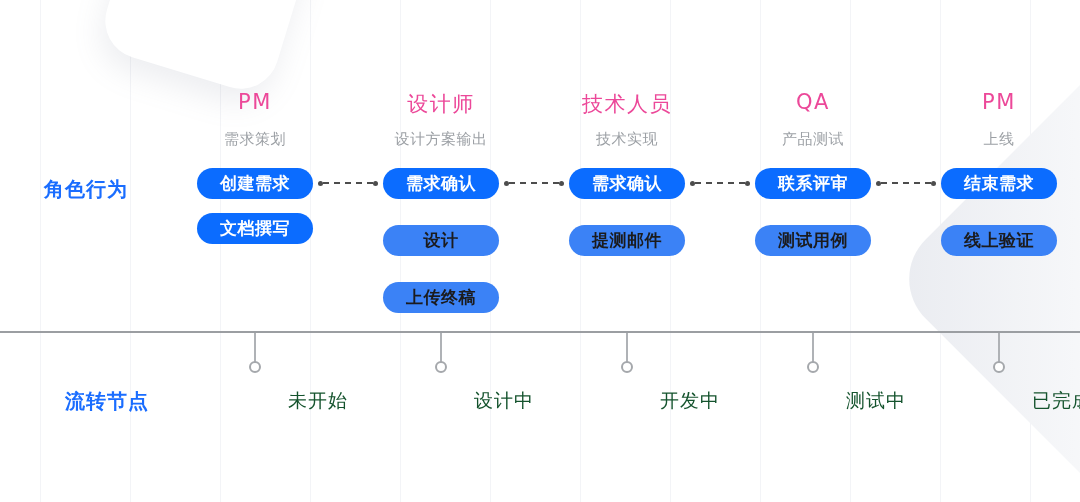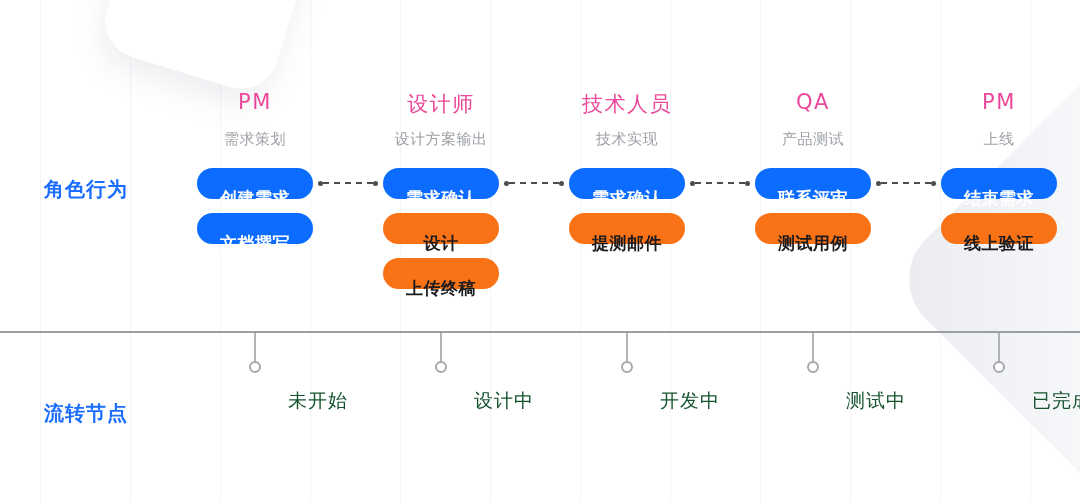--- a/index.html
+++ b/index.html
@@ -22,42 +22,42 @@
     position:absolute;left:118px;top:-102px;width:178px;height:178px;
     transform:rotate(17deg);border-radius:38px;background:#ffffff;
     box-shadow:0 14px 30px rgba(125,135,155,.14);
   }
   
   .section-label{
     position:absolute;left:44px;font-size:20px;font-weight:600;color:#1a6dff;
     letter-spacing:1px;white-space:nowrap;
   }
   .section-roles{top:176px;}
-  .section-nodes{top:400px;}
+  .section-nodes{top:388px;margin-left:21px;}
   
   .column{position:absolute;top:0;width:186px;height:100%;}
   .col-title{
     position:absolute;top:90px;left:0;width:100%;text-align:center;
     font-size:21px;color:#ec4899;letter-spacing:1.5px;white-space:nowrap;
   }
   .col-subtitle{
     position:absolute;top:130px;left:0;width:100%;text-align:center;
     font-size:15px;color:#9ca0a5;letter-spacing:.5px;white-space:nowrap;
   }
   .actions{
     position:absolute;top:168px;left:0;width:100%;
     display:flex;flex-direction:column;align-items:center;gap:14px;
   }
   .chip{
-    box-sizing:border-box;min-width:116px;height:31px;line-height:31px;padding:15px 14px;
+    box-sizing:border-box;min-width:116px;height:31px;line-height:31px;padding:0 14px;
     border-radius:16px;border:none;font-size:17px;font-weight:bold;text-align:center;
     font-family:inherit;letter-spacing:.5px;white-space:nowrap;cursor:pointer;
   }
   .chip.primary{background:#0b6cff;color:#ffffff;}
-  .chip.secondary{background:#f97316;color:#1b1b1d;}
+  .chip.secondary{background:#3b82f6;color:#1b1b1d;margin-top:12px;}
   
   .connector{position:absolute;top:181px;height:5px;}
   .connector .dash{
     position:absolute;left:5px;right:5px;top:1px;border-top:2px dashed #4d4d4d;
   }
   .connector::before,.connector::after{
     content:"";position:absolute;top:0;width:5px;height:5px;border-radius:50%;background:#4d4d4d;
   }
   .connector::before{left:0;}
   .connector::after{right:0;}

